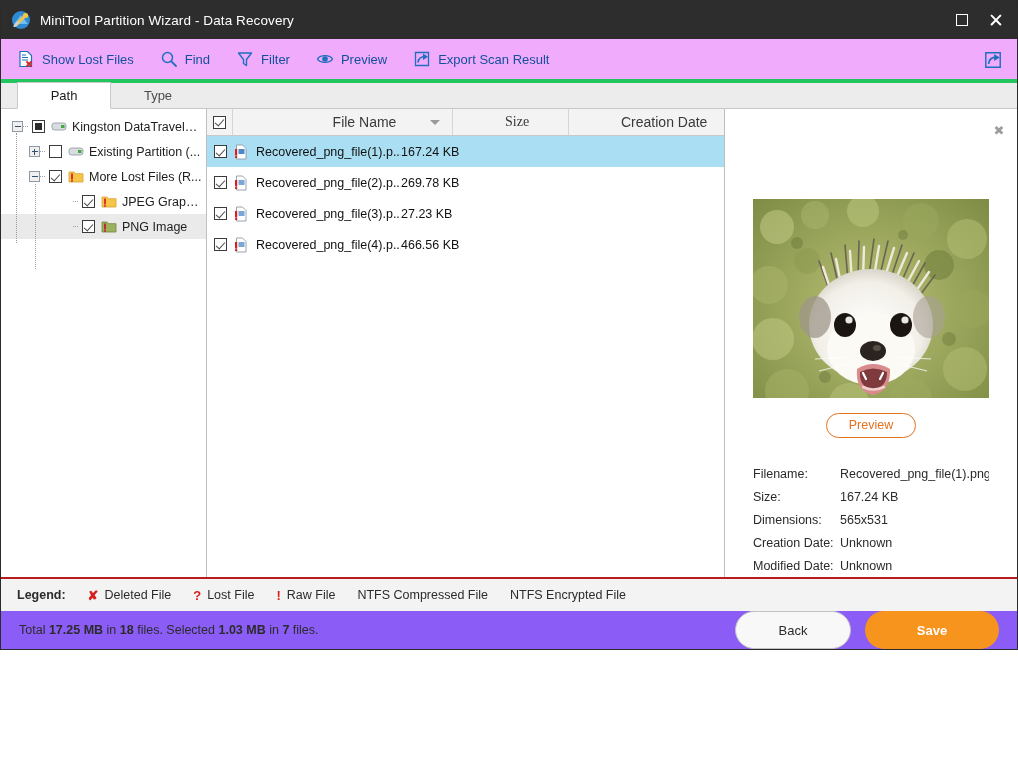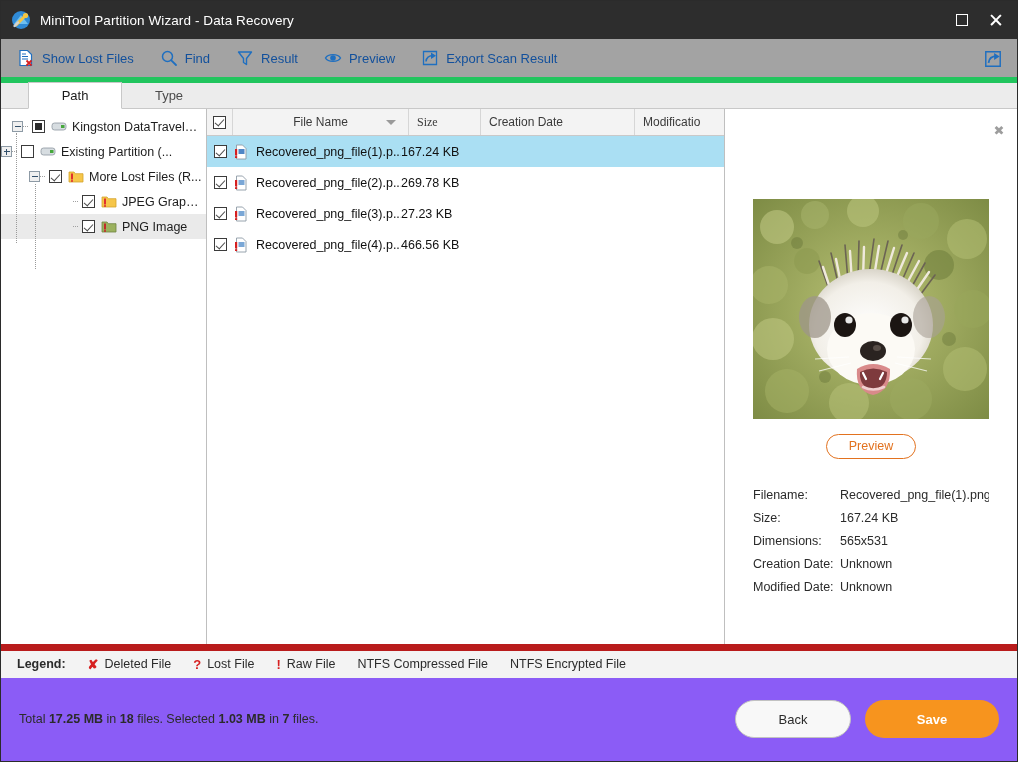--- a/index.html
+++ b/index.html
@@ -8,21 +8,21 @@
   }
   body {
     width: 1018px; height: 762px;
     font-family: "Liberation Sans", sans-serif;
     font-size: 12px;
     color: #1d1d1d;
     overflow: hidden;
     position: relative;
   }
   .app {
-    width: 1018px; height: 762px;
+    width: 1018px; height: 650px;
     box-sizing: border-box;
     border: 1px solid #2b2b2b;
     background: #f3f3f3;
     display: flex;
     flex-direction: column;
     position: relative;
   }
 
   
   .titlebar {
@@ -64,22 +64,22 @@
   .win-btn .xm {
     color: #ffffff; font-size: 19px; line-height: 19px;
     font-family: "DejaVu Sans", sans-serif;
   }
   .win-btn.close { margin-right: 4px; }
 
   
   .toolbar {
     height: 44px;
     flex: 0 0 44px;
-    background: #a3a3a3;
-    border-bottom: 6px solid #22c55e;
+    background: #f0abfc;
+    border-bottom: 4px solid #22c55e;
     display: flex;
     align-items: center;
     padding: 0 12px 0 16px;
     box-sizing: border-box;
   }
   .tb-item {
     display: flex;
     align-items: center;
     gap: 7px;
     margin-right: 26px;
@@ -92,21 +92,21 @@
   .tb-spacer { margin-left: auto; }
   .tb-right { margin-right: 4px; }
 
   
   .tabstrip {
     height: 26px;
     flex: 0 0 26px;
     background: #ececec;
     display: flex;
     align-items: flex-end;
-    padding-left: 27px;
+    padding-left: 16px;
     box-sizing: border-box;
     border-bottom: 1px solid #c8c8c8;
     position: relative;
     z-index: 2;
   }
   .tab {
     height: 26px;
     min-width: 94px;
     display: flex; align-items: center; justify-content: center;
     font-size: 13px;
@@ -223,22 +223,23 @@
     flex-direction: column;
     border-right: 1px solid #bfbfbf;
     overflow: hidden;
   }
   .lhead {
     height: 26px;
     flex: 0 0 26px;
     display: flex;
     background: #f3f3f3;
     border-bottom: 1px solid #c9c9c9;
-    font-size: 12px;
+    font-size: 14px;
     color: #3a3a3a;
+    gap: 44px;
   }
   .hcell {
     display: flex; align-items: center;
     border-right: 1px solid #d6d6d6;
     box-sizing: border-box;
     padding: 0 8px;
     position: relative;
     cursor: pointer;
     overflow: hidden;
     white-space: nowrap;
@@ -320,21 +321,21 @@
     color: #2b2b2b;
   }
   .meta-row { display: flex; height: 23px; align-items: center; }
   .meta-k { width: 87px; flex: 0 0 87px; }
   .meta-v { overflow: hidden; white-space: nowrap; }
 
   
   .legend {
     height: 34px;
     flex: 0 0 34px;
-    border-top: 7px solid #b91c1c;
+    border-top: 2px solid #b91c1c;
     background: #f3f3f3;
     display: flex;
     align-items: center;
     padding-left: 16px;
     box-sizing: border-box;
     font-size: 12.5px;
     color: #2b2b2b;
   }
   .legend-title { font-weight: bold; margin-right: 22px; }
   .leg-item { display: flex; align-items: center; margin-right: 22px; white-space: nowrap; }
@@ -426,21 +427,21 @@
       </span>
       <span>Find</span>
     </div>
 
     <div class="tb-item">
       <span class="tb-ico">
         <svg width="18" height="18" viewBox="0 0 18 18">
           <path d="M2.5 3 H15.5 L10.5 9.5 V15.5 L7.5 13.5 V9.5 Z" fill="none" stroke="#1f6fc0" stroke-width="1.4" stroke-linejoin="round"></path>
         </svg>
       </span>
-      <span>Result</span>
+      <span>Filter</span>
     </div>
 
     <div class="tb-item">
       <span class="tb-ico">
         <svg width="18" height="18" viewBox="0 0 18 18">
           <path d="M1.5 9 C4 4.5, 14 4.5, 16.5 9 C14 13.5, 4 13.5, 1.5 9 Z" fill="none" stroke="#1f6fc0" stroke-width="1.4"></path>
           <circle cx="9" cy="9" r="2.8" fill="#1f6fc0"></circle>
         </svg>
       </span>
       <span>Preview</span>
@@ -491,21 +492,21 @@
         <div class="cbx partial"></div>
         <div class="t-ico">
           <svg width="16" height="15" viewBox="0 0 16 15">
             <rect x="1" y="4" width="14" height="7" rx="2.5" fill="#d7dde1" stroke="#8b969e" stroke-width="0.8"></rect>
             <rect x="10" y="6" width="3.5" height="3" fill="#46a83c"></rect>
           </svg>
         </div>
         <div class="t-label">Kingston DataTraveler...</div>
       </div>
 
-      <div class="tnode" style="">
+      <div class="tnode" style="padding-left:28px;">
         <div class="expander plus"></div>
         <div class="dots"></div>
         <div class="cbx"></div>
         <div class="t-ico">
           <svg width="16" height="15" viewBox="0 0 16 15">
             <rect x="1" y="4" width="14" height="7" rx="2.5" fill="#d7dde1" stroke="#8b969e" stroke-width="0.8"></rect>
             <rect x="10" y="6" width="3.5" height="3" fill="#46a83c"></rect>
           </svg>
         </div>
         <div class="t-label">Existing Partition (...</div>

